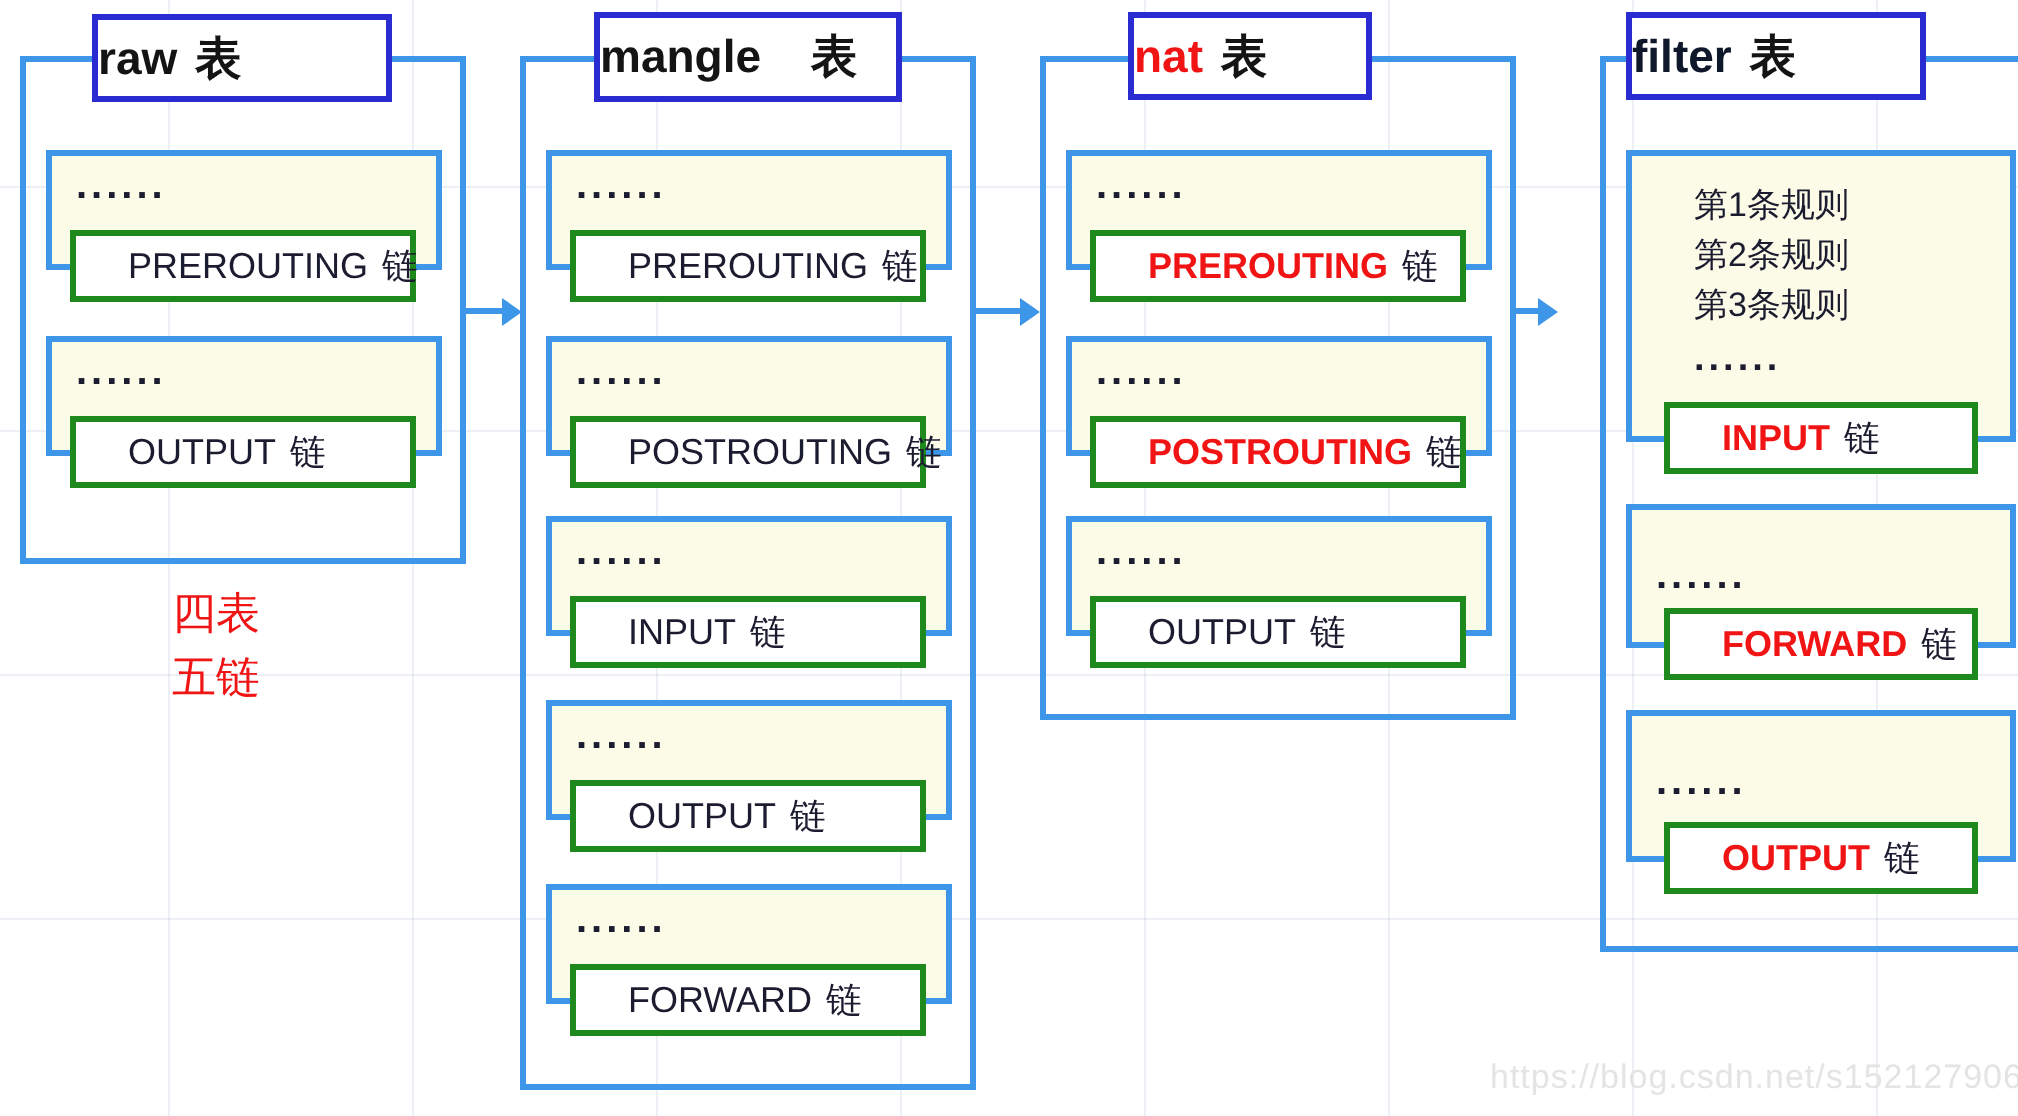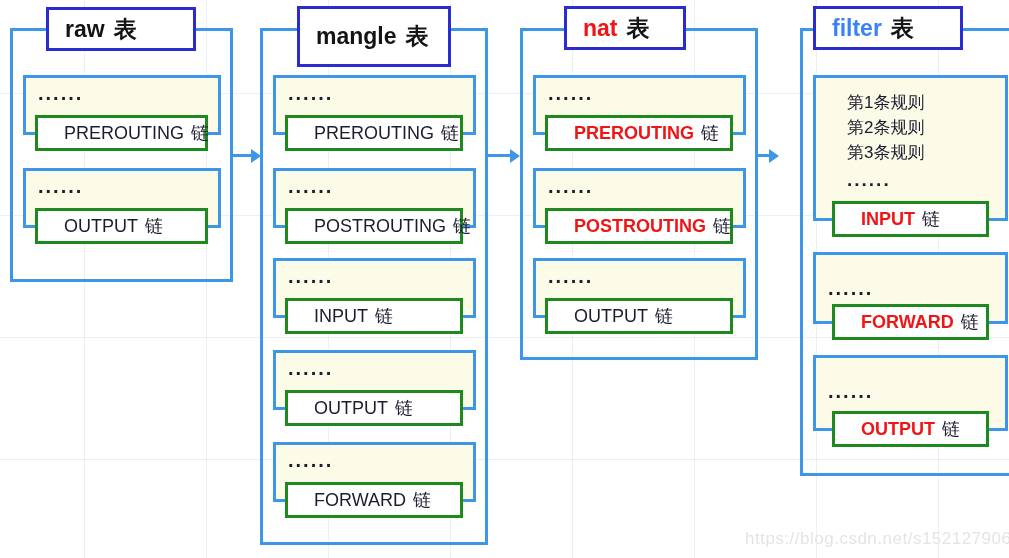--- a/index.html
+++ b/index.html
@@ -11,21 +11,21 @@
       linear-gradient(to bottom, rgba(160,175,195,0.20) 1px, transparent 1px);
     background-size:122px 122px;
     background-position:84px 93px;
   }
   .container{
     position:absolute;border:3px solid var(--blue-border);background:transparent;
     box-sizing:border-box;
   }
   .title{
     position:absolute;border:3px solid var(--title-border);background:#ffffff;
-    box-sizing:border-box;display:flex;align-items:center;padding-left:16px;
+    box-sizing:border-box;display:flex;align-items:center;
     font-size:23px;font-weight:bold;color:#141414;z-index:3;
   }
   .title .tsuffix{margin-left:9px;color:#141414;}
   .group{position:absolute;left:10px;right:9px;}
   .ybox{
     position:absolute;left:0;right:0;top:0;bottom:16px;
     background:var(--box-bg);border:3px solid var(--blue-border);box-sizing:border-box;
   }
   .dots{
     position:absolute;top:4px;left:12px;
@@ -131,21 +131,21 @@
     <div class="group" style="top:411px;height:76px;">
       <div class="ybox">
         <div class="dots">......</div>
       </div>
       <div class="gbox">
         <span class="cname" style="color: rgb(28, 28, 48); font-weight: normal;">FORWARD</span>
         <span class="csuffix">链</span>
       </div>
     </div>
   </div>
-  <div class="title" style="left:297px;top:6px;width:154px;height:61px;">
+  <div class="title" style="left:297px;top:6px;width:154px;height:45px;gap:16px;">
     <span style="color: rgb(20, 20, 20);">mangle</span>
     <span class="tsuffix">表</span>
   </div>
 
   <div class="container col-nat" style="left:520px;top:28px;width:238px;height:332px;">
     <div class="group" style="top:44px;height:76px;">
       <div class="ybox">
         <div class="dots">......</div>
       </div>
       <div class="gbox">
@@ -205,32 +205,36 @@
       <div class="ybox">
         <div class="dots">......</div>
       </div>
       <div class="gbox">
         <span class="cname" style="color: rgb(240, 20, 20); font-weight: bold;">OUTPUT</span>
         <span class="csuffix">链</span>
       </div>
     </div>
   </div>
   <div class="title" style="left:813px;top:6px;width:150px;height:44px;">
-    <span style="color: #3b82f6;">filter</span>
+    <span style="color: #0f172a;">filter</span>
     <span class="tsuffix">表</span>
   </div>
 
   <div class="arrow" style="left:233px;top:148px;width:28px;">
     <div class="shaft"></div>
     <div class="head"></div>
   </div>
   <div class="arrow" style="left:488px;top:148px;width:32px;">
     <div class="shaft"></div>
     <div class="head"></div>
   </div>
   <div class="arrow" style="left:758px;top:148px;width:21px;">
     <div class="shaft"></div>
     <div class="head"></div>
   </div>
 
+  <div class="annotation">
+    <div>四表</div>
+    <div>五链</div>
+  </div>
   <div class="watermark">https://blog.csdn.net/s15212790607</div>
 
 </div>
 
 </body></html>

